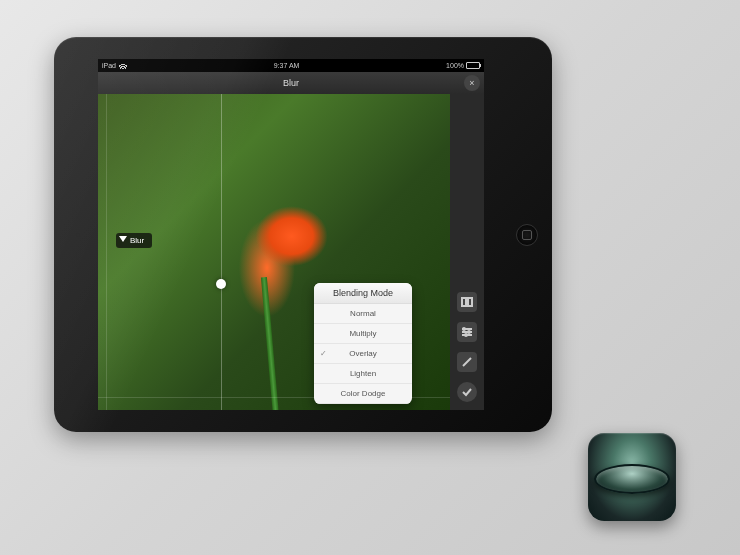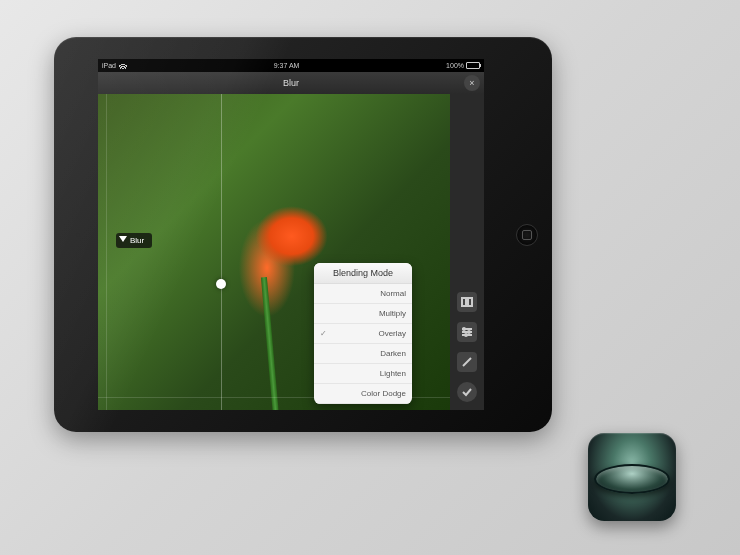--- a/index.html
+++ b/index.html
@@ -25,21 +25,21 @@
 .label-tag::before{content:"";position:absolute;left:3px;top:3px;width:0;height:0;border-left:4px solid transparent;border-right:4px solid transparent;border-top:6px solid #fff}
 .guide-v{position:absolute;left:8px;top:0;bottom:0;width:1px;background:rgba(255,255,255,0.15)}
 .guide-h{position:absolute;left:0;right:0;bottom:12px;height:1px;background:rgba(255,255,255,0.15)}
 .toolbar{position:absolute;top:35px;right:0;bottom:0;width:34px;background:#2a2a2a;display:flex;flex-direction:column;align-items:center;justify-content:flex-end;padding-bottom:8px;gap:10px}
 .tool{width:20px;height:20px;border-radius:4px;background:#444;display:flex;align-items:center;justify-content:center;cursor:pointer;color:#ccc}
 .tool svg{width:12px;height:12px;stroke:#ccc;fill:none;stroke-width:2}
 .tool.round{border-radius:50%}
 .popover{position:absolute;right:38px;bottom:6px;width:98px;background:#f5f5f5;border-radius:6px;box-shadow:0 4px 12px rgba(0,0,0,0.4);overflow:hidden;font-size:8px}
 .popover::after{content:"";position:absolute;right:-5px;top:52%;width:0;height:0;border-top:5px solid transparent;border-bottom:5px solid transparent;border-left:5px solid #f5f5f5}
 .pop-title{background:linear-gradient(#fafafa,#e8e8e8);padding:5px;text-align:center;font-size:9px;color:#333;border-bottom:1px solid #ddd}
-.pop-item{padding:5px 6px;text-align:right;color:#555;border-bottom:1px solid #e5e5e5;position:relative;cursor:pointer}
+.pop-item{padding:5px 6px;text-align:center;color:#555;border-bottom:1px solid #e5e5e5;position:relative;cursor:pointer}
 .pop-item.selected::before{content:"✓";position:absolute;left:6px;color:#888;font-size:8px}
 .gloss{position:absolute;left:0;top:0;width:60%;height:100%;background:linear-gradient(115deg,rgba(255,255,255,0.08) 0%,rgba(255,255,255,0.04) 40%,transparent 50%);pointer-events:none;border-radius:22px 0 0 22px}
 .app-icon{position:absolute;right:64px;bottom:34px;width:88px;height:88px;border-radius:16px;background:radial-gradient(ellipse at 50% 35%,#8ab8a8 0%,#4a7868 30%,#1a2828 70%,#0a1818 100%);box-shadow:0 6px 16px rgba(0,0,0,0.4),inset 0 1px 1px rgba(255,255,255,0.2);overflow:hidden}
 .lens{position:absolute;left:50%;top:52%;transform:translate(-50%,-50%);width:72px;height:26px;border-radius:50%;background:radial-gradient(ellipse at 50% 30%,rgba(200,230,220,0.7),rgba(40,70,60,0.9) 60%,#0a1a1a);border:2px solid #0a1a1a;box-shadow:0 3px 6px rgba(0,0,0,0.6),inset 0 2px 4px rgba(255,255,255,0.3)}
 .wifi{display:inline-block;width:8px;height:6px;background:radial-gradient(circle at 50% 100%,#ccc 1px,transparent 1px),radial-gradient(circle at 50% 100%,transparent 2px,#ccc 2px,#ccc 3px,transparent 3px),radial-gradient(circle at 50% 100%,transparent 4px,#ccc 4px,#ccc 5px,transparent 5px)}
 </style>
 </head>
 <body>
 
 <div class="ipad">
@@ -72,21 +72,20 @@
       <div class="split"></div>
       <div class="split-handle"></div>
       <div class="label-tag"><span>Blur</span></div>
 
       <div class="popover">
         <div class="pop-title">Blending Mode</div>
         <div id="pop-items">
             <div class="pop-item">Normal</div>
             <div class="pop-item">Multiply</div>
             <div class="pop-item selected">Overlay</div>
-            <div class="pop-item">Darken</div>
             <div class="pop-item">Lighten</div>
             <div class="pop-item">Color Dodge</div>
           </div>
       </div>
     </div>
 
     <div class="toolbar">
       <div class="tool">
           <svg>
             <rect x="1" y="2" width="4" height="8"></rect>

